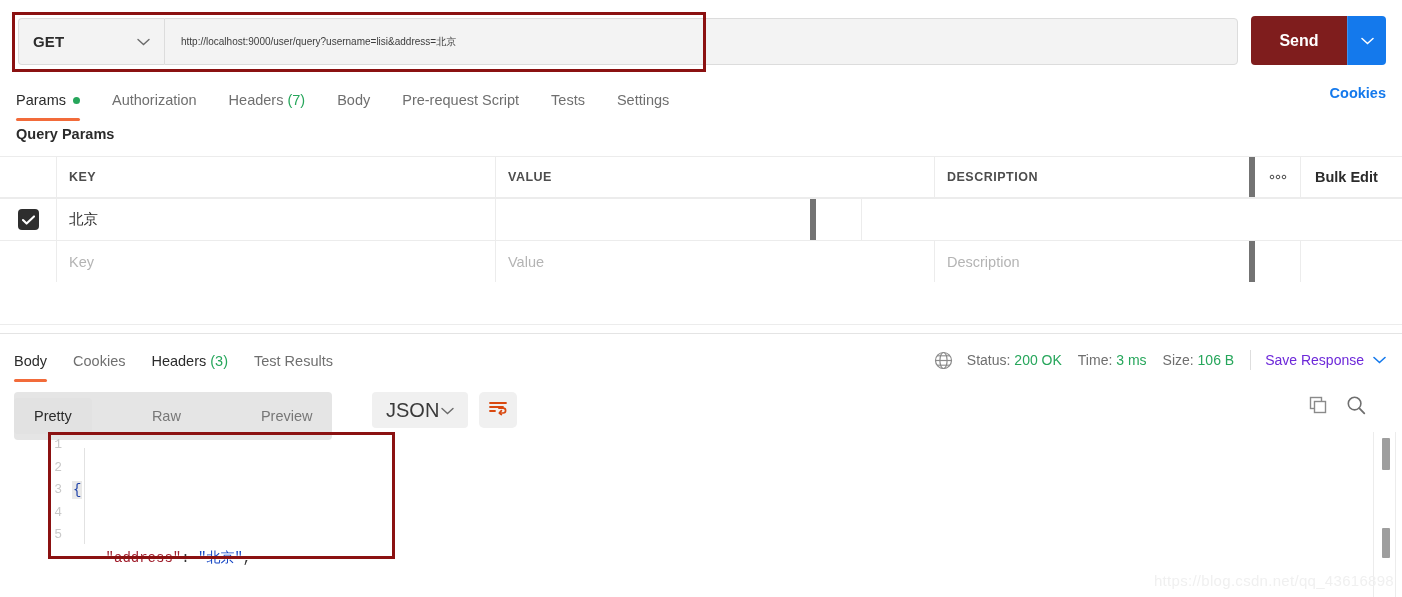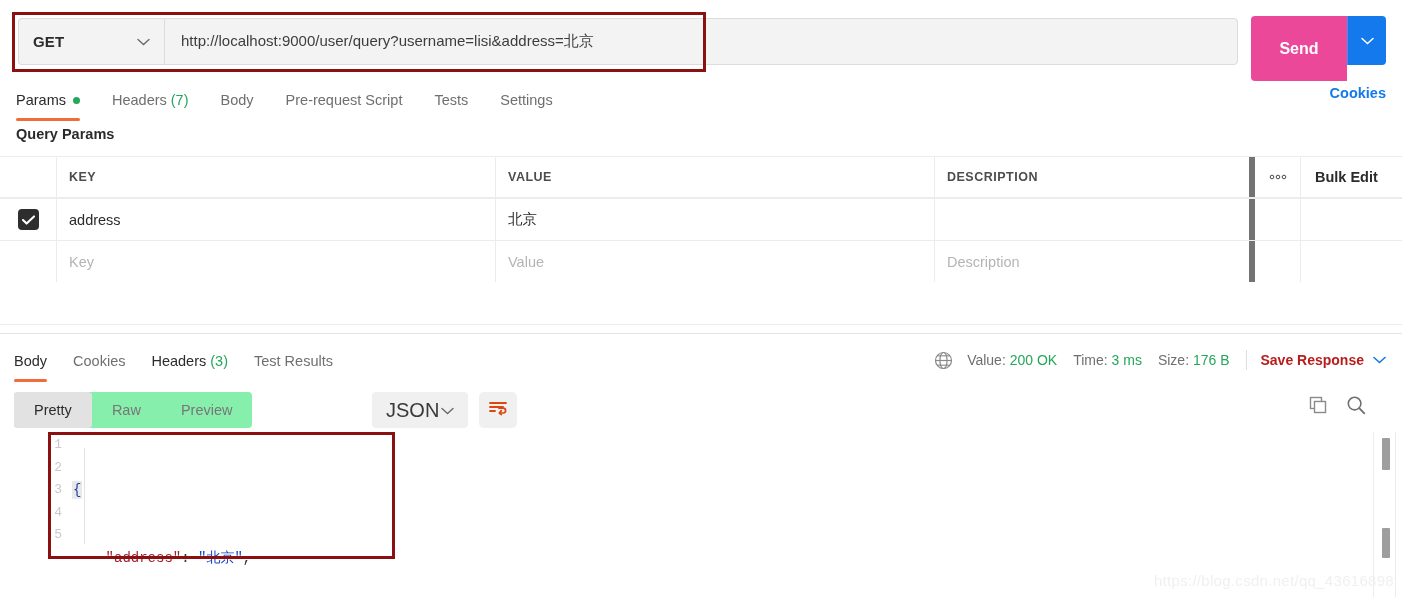--- a/index.html
+++ b/index.html
@@ -23,25 +23,25 @@
     border:1px solid #dcdcdc; border-right:none; background:#f3f3f3;
     border-radius:4px 0 0 4px; display:flex; align-items:center;
     justify-content:space-between; padding:0 14px;
   }
   .method-label { font-size:15px; color:#2b2b2b; font-weight:700; letter-spacing:.2px; }
   .chev { color:#6b6b6b; font-size:13px; line-height:1; }
   .url-input {
     position:absolute; left:164px; top:18px; width:1074px; height:47px;
     border:1px solid #dcdcdc; background:#f3f3f3; border-radius:0 4px 4px 0;
     display:flex; align-items:center; padding:16px 16px;
-    font-size:15px; color:#3d3d3d; white-space:nowrap; overflow:hidden;
+    font-size:10px; color:#3d3d3d; white-space:nowrap; overflow:hidden;
   }
   .send-btn {
-    position:absolute; left:1251px; top:16px; width:96px; height:65px;
-    background:#ec4899; border-radius:4px 0 0 4px;
+    position:absolute; left:1251px; top:16px; width:96px; height:49px;
+    background:#7f1d1d; border-radius:4px 0 0 4px;
     display:flex; align-items:center; justify-content:center;
     color:#fff; font-size:16px; font-weight:700; cursor:pointer;
   }
   .send-caret {
     position:absolute; left:1347px; top:16px; width:39px; height:49px;
     background:#1479ec; border-radius:0 4px 4px 0; border-left:1px solid #3e92f0;
     display:flex; align-items:center; justify-content:center;
     color:#fff; font-size:13px; cursor:pointer;
   }
 
@@ -120,27 +120,27 @@
     height:3px; background:#f26b3a; border-radius:2px;
   }
   .meta-bar {
     position:absolute; right:16px; top:347px; height:26px;
     display:flex; align-items:center; gap:0; font-size:14px;
   }
   .globe { margin-right:14px; display:flex; align-items:center; }
   .meta-item { color:#6f6f6f; margin-right:16px; white-space:nowrap; }
   .meta-item b { color:#26a65b; font-weight:400; }
   .meta-sep { width:1px; height:20px; background:#dedede; margin:0 14px 0 0; }
-  .save-resp { color:#b91c1c; font-weight:700; cursor:pointer; white-space:nowrap; }
+  .save-resp { color:#6d28d9; font-weight:400; cursor:pointer; white-space:nowrap; }
   .save-caret { color:#1479ec; margin-left:9px; font-size:12px; }
 
   
   .fmt-group {
-    position:absolute; left:14px; top:392px; height:36px;
-    background:#86efac; border-radius:4px; display:flex; align-items:center;
+    position:absolute; left:14px; top:392px; height:48px;
+    background:#e5e5e5; border-radius:4px; display:flex; align-items:center;gap:40px;
   }
   .fseg {
     height:36px; display:flex; align-items:center; padding:0 20px;
     font-size:14.5px; color:#777; cursor:pointer; border-radius:4px;
   }
   .fseg.active { background:#e2e2e2; color:#2b2b2b; }
   .json-sel {
     position:absolute; left:372px; top:392px; height:36px; width:96px;
     background:#f0f0f0; border-radius:4px; display:flex; align-items:center;
     justify-content:space-between; padding:0 14px; cursor:pointer;
@@ -215,20 +215,23 @@
           <path d="M1 1.5 L6.5 6.5 L12 1.5" stroke="#ffffff" stroke-width="1.5" fill="none" stroke-linecap="round"></path>
         </svg>
     </div>
     <div class="annotate-url"></div>
   </div>
 
   <div class="req-tabs">
     <div class="rtab active">
       <span>Params</span>
       <span class="green-dot"></span>
+    </div>
+    <div class="rtab">
+      <span>Authorization</span>
     </div>
     <div class="rtab">
       <span>Headers</span>
       <span class="cnt">(7)</span>
     </div>
     <div class="rtab">
       <span>Body</span>
     </div>
     <div class="rtab">
       <span>Pre-request Script</span>
@@ -270,23 +273,20 @@
 
 
     <div class="prow">
       <div class="c-chk">
         <div class="cbox">
           <svg width="13" height="10" viewBox="0 0 13 10">
               <path d="M1 5 L4.6 8.6 L12 1.4" stroke="#fff" stroke-width="2.1" fill="none" stroke-linecap="round" stroke-linejoin="round"></path>
             </svg>
         </div>
       </div>
-      <div class="c-key">
-          <span class="cell-txt">address</span>
-        </div>
       <div class="c-val">
           <span class="cell-txt">北京</span>
         </div>
       <div class="c-desc">
           <span class="cell-txt"></span>
         </div>
       <div class="c-dots"></div>
       <div class="c-bulk"></div>
     </div>
 
@@ -328,30 +328,30 @@
     <span class="globe">
       <svg width="19" height="19" viewBox="0 0 19 19">
         <circle cx="9.5" cy="9.5" r="8" fill="none" stroke="#8a8a8a" stroke-width="1.2"></circle>
         <ellipse cx="9.5" cy="9.5" rx="3.6" ry="8" fill="none" stroke="#8a8a8a" stroke-width="1.2"></ellipse>
         <line x1="1.5" y1="9.5" x2="17.5" y2="9.5" stroke="#8a8a8a" stroke-width="1.2"></line>
         <line x1="3" y1="4.8" x2="16" y2="4.8" stroke="#8a8a8a" stroke-width="1.1"></line>
         <line x1="3" y1="14.2" x2="16" y2="14.2" stroke="#8a8a8a" stroke-width="1.1"></line>
       </svg>
     </span>
     <span class="meta-item">
-      <span>Value:</span>
+      <span>Status:</span>
       <b>200 OK</b>
     </span>
     <span class="meta-item">
       <span>Time:</span>
       <b>3 ms</b>
     </span>
     <span class="meta-item">
       <span>Size:</span>
-      <b>176 B</b>
+      <b>106 B</b>
     </span>
     <span class="meta-sep"></span>
     <span class="save-resp">Save Response</span>
     <span class="save-caret">
       <svg width="13" height="8" viewBox="0 0 13 8">
           <path d="M1 1.5 L6.5 6.5 L12 1.5" stroke="#1479ec" stroke-width="1.6" fill="none" stroke-linecap="round"></path>
         </svg>
     </span>
   </div>
 

